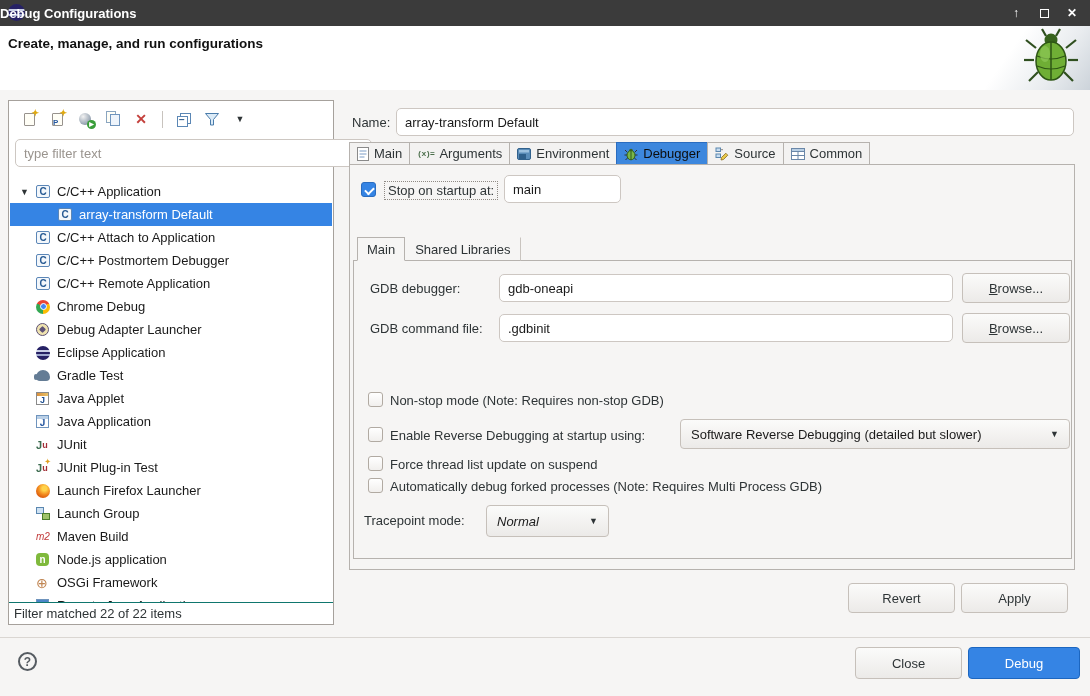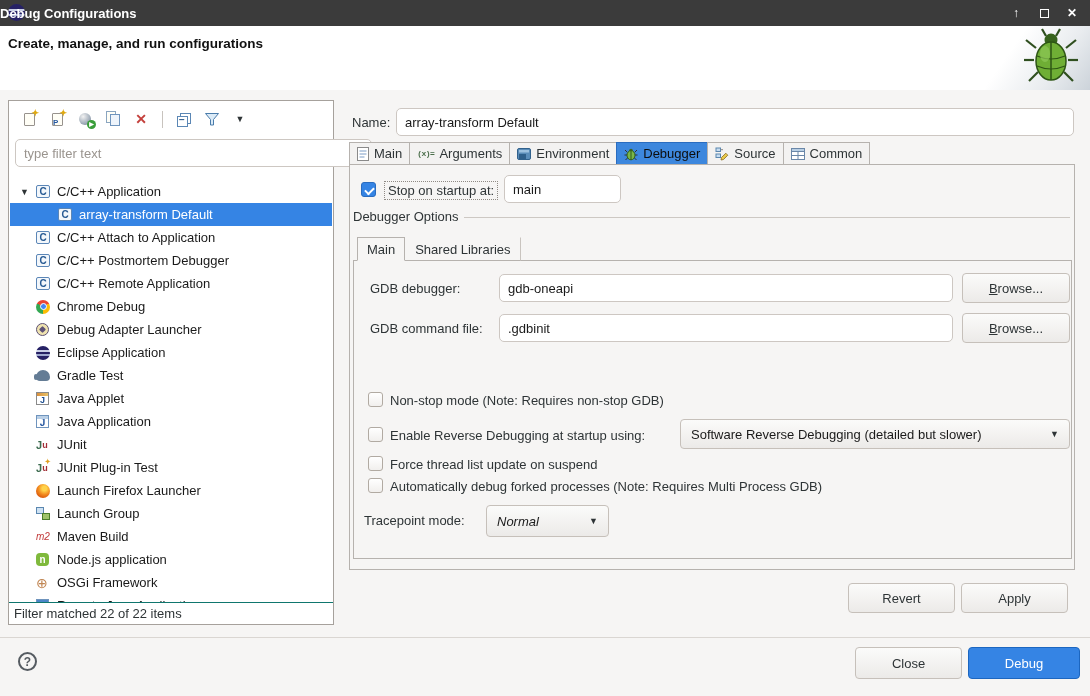--- a/index.html
+++ b/index.html
@@ -444,24 +444,20 @@
         </span>
         <span>Common</span>
       </div>
     </div>
 
   <div id="tab-content">
     <span class="cb checked" style="left:11px;top:17px;"></span>
     <span class="lbl" id="stop-label">Stop on startup at:</span>
     <input class="field" id="stop-input" value="main" style="">
 
-    <div id="group-legend">
-      <span>Debugger Options</span>
-      <span class="rule"></span>
-    </div>
 
     <div id="subtabs">
         <div class="subtab selected">Main</div>
         <div class="subtab">Shared Libraries</div>
       </div>
 
     <div id="group-box">
       <span class="lbl" id="gdb-label">GDB debugger:</span>
       <input class="field" id="gdb-input" value="gdb-oneapi" style="">
       <div class="btn mnemonic" id="gdb-browse">

